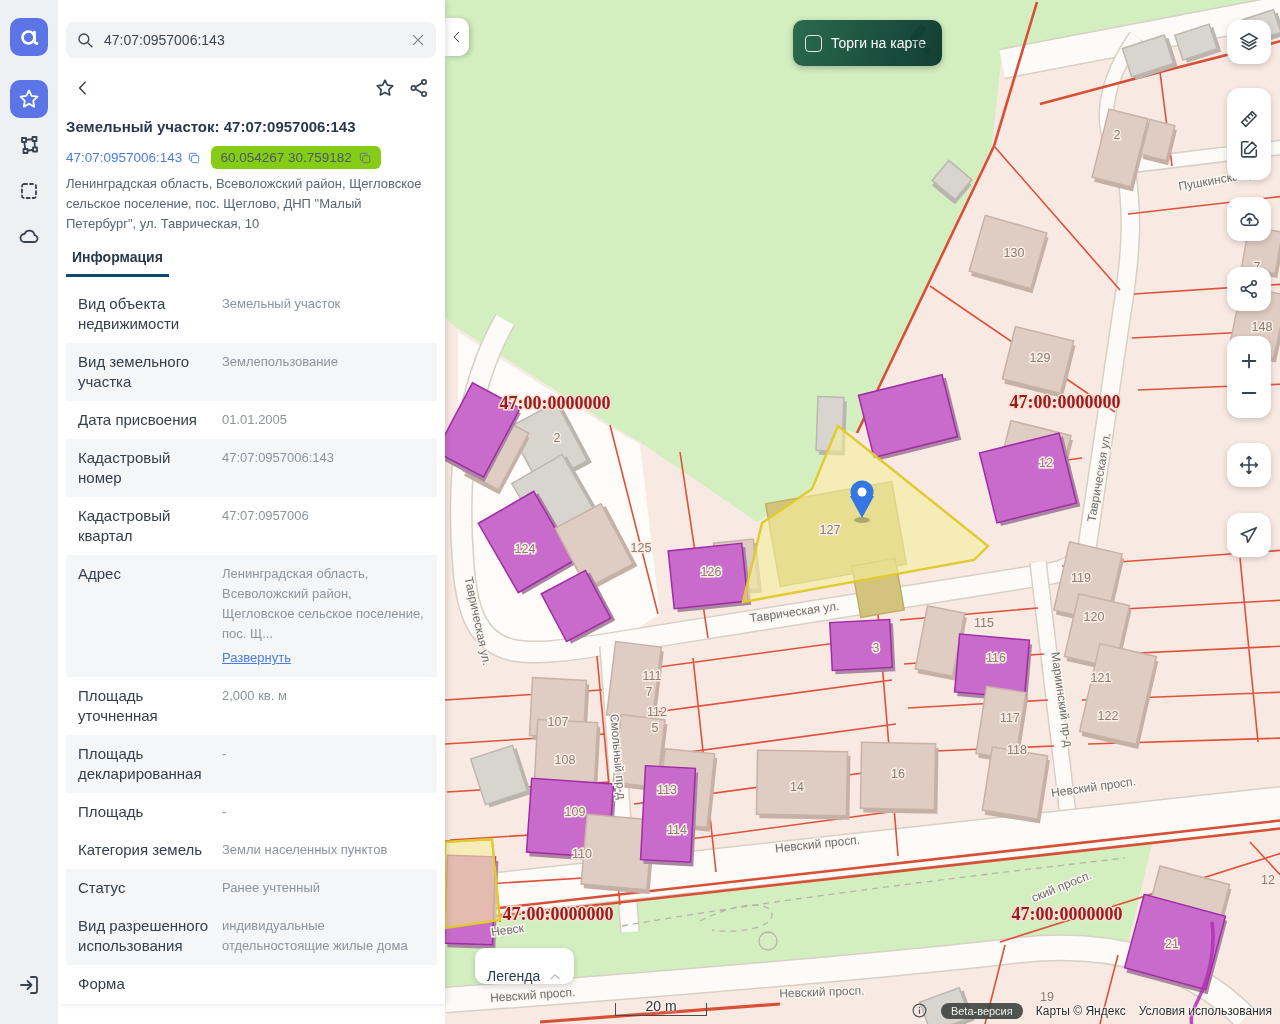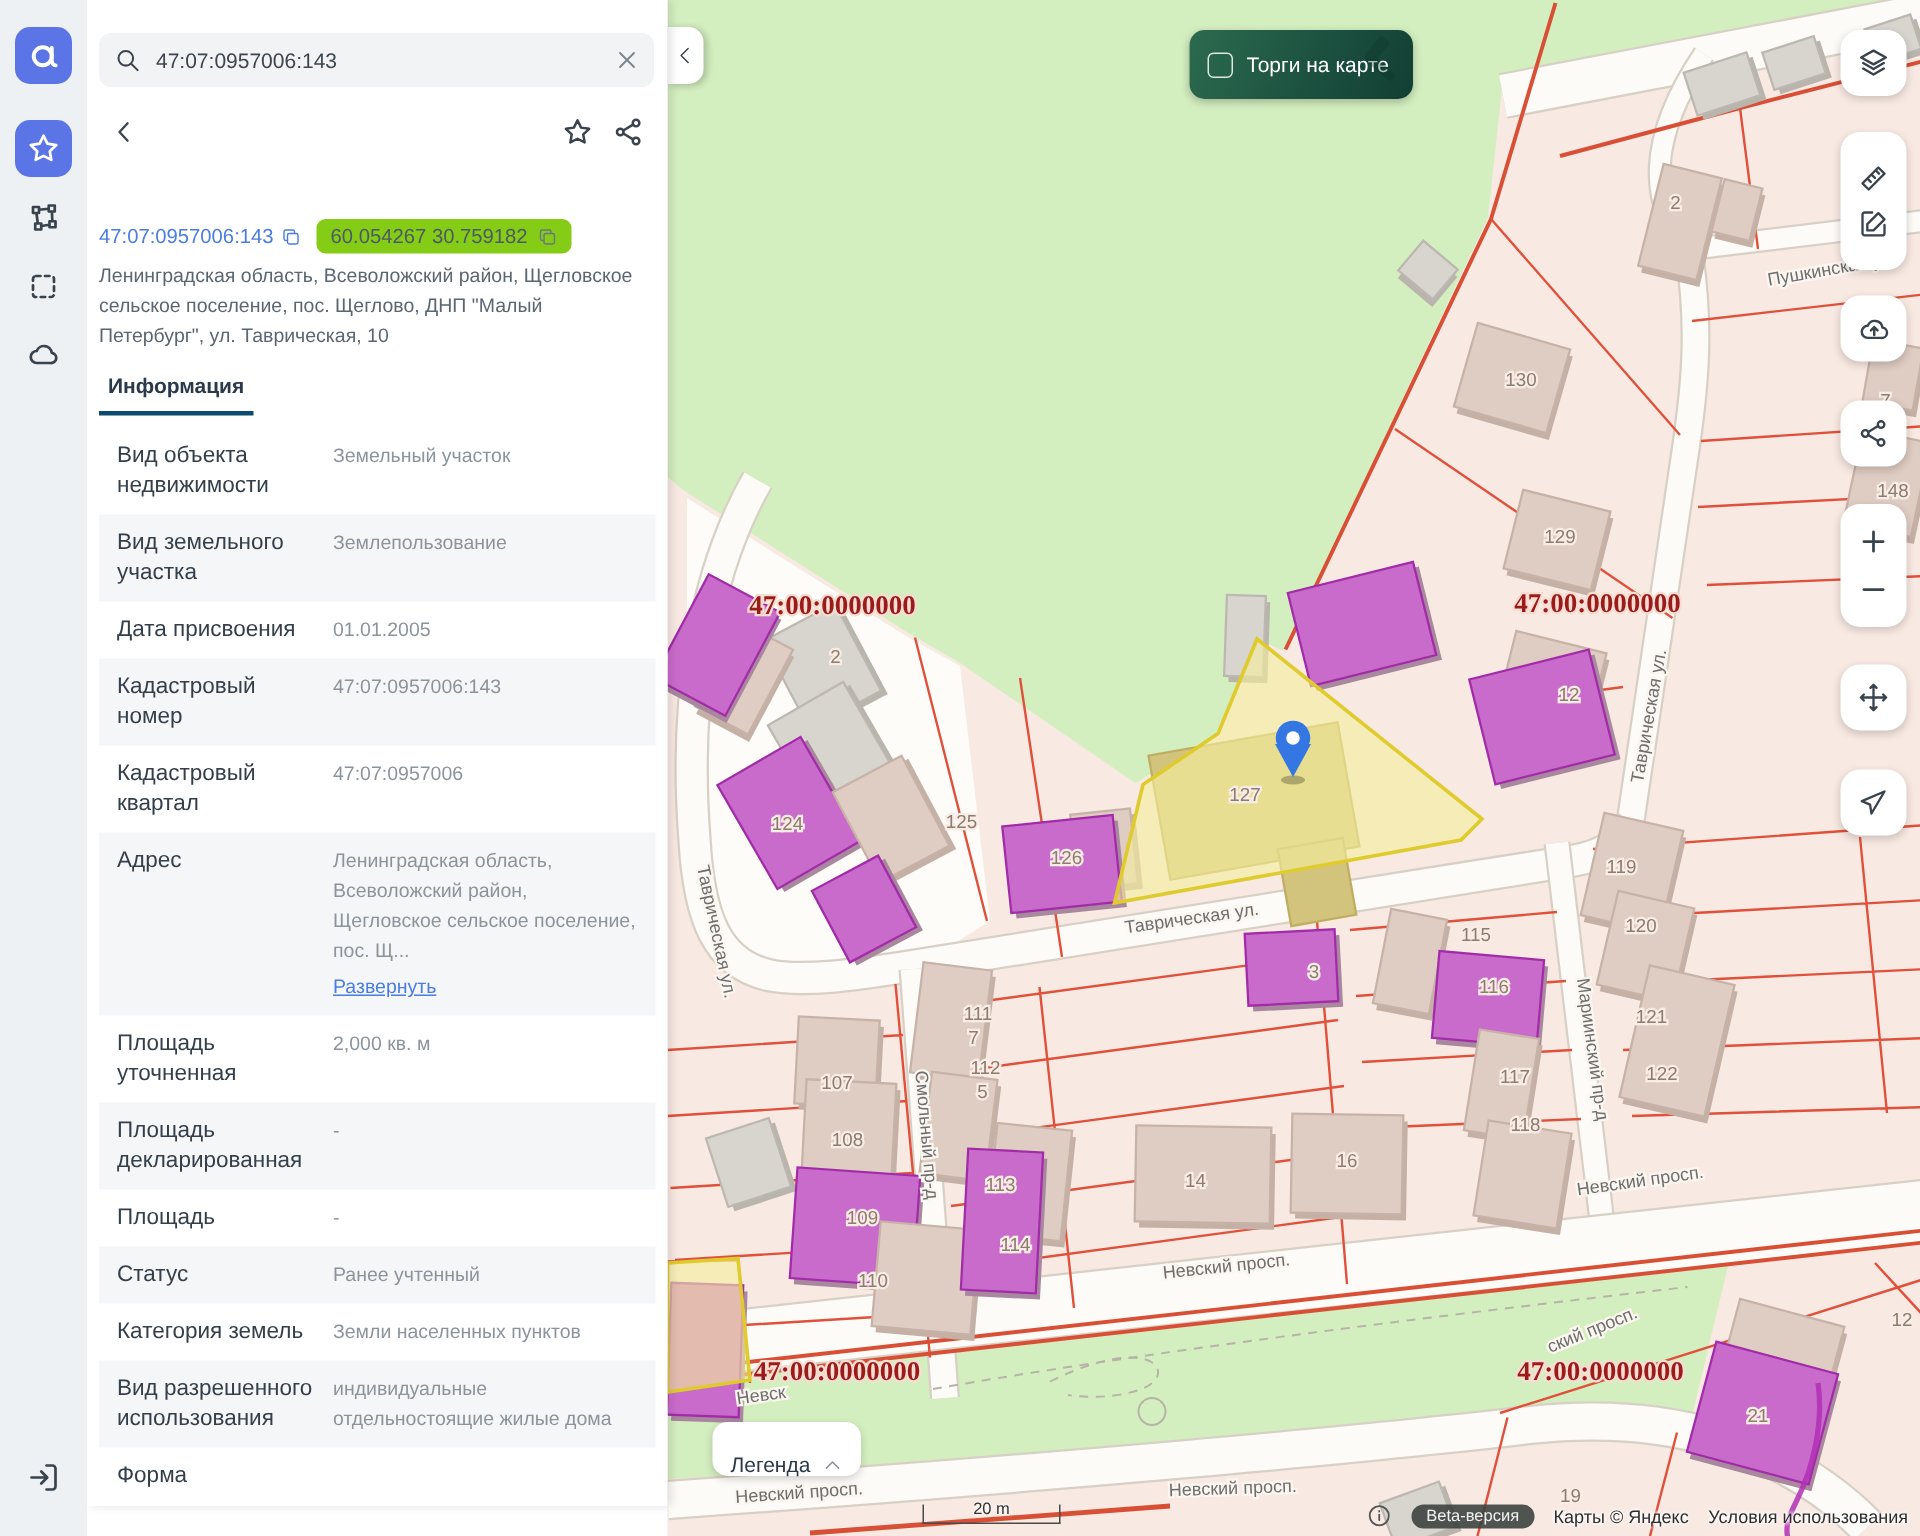--- a/index.html
+++ b/index.html
@@ -63,21 +63,21 @@
     box-shadow:0 2px 6px rgba(0,0,0,.18);display:flex;flex-direction:column;align-items:center;
     justify-content:center;cursor:pointer;}
   .ctrl.single{height:44px;}
   .mico{stroke:#39434e;fill:none;stroke-width:1.7;stroke-linecap:round;stroke-linejoin:round;}
   .legend{position:absolute;left:30px;bottom:40px;height:36px;background:#fff;border-radius:10px;
     box-shadow:0 2px 6px rgba(0,0,0,.18);display:flex;align-items:flex-end;gap:8px;padding:0 12px;
     font-size:14px;color:#2b3a4a;cursor:pointer;}
   .scalebar{position:absolute;left:170px;bottom:8px;width:90px;height:12px;
     border-left:1.5px solid #4a4a4a;border-right:1.5px solid #4a4a4a;border-bottom:1.5px solid #4a4a4a;
     display:flex;align-items:flex-start;justify-content:center;}
-  .scalebar span{font-size:11px;color:#333;line-height:10px;margin-top:-2px;
+  .scalebar span{font-size:14px;color:#333;line-height:10px;margin-top:-2px;
     text-shadow:0 0 3px #fff,0 0 3px #fff;}
   .attrib{position:absolute;right:8px;bottom:5px;display:flex;align-items:center;gap:13px;}
   .attrib .txt{font-size:12px;color:#2e2e2e;text-shadow:0 0 3px #fff,0 0 3px #fff,0 0 3px #fff;}
   .beta{background:rgba(56,63,60,.88);color:#f2f2f2;font-size:11px;border-radius:9px;padding:2px 10px;}
 </style>
 </head>
 <body>
 
 <div class="rail">
   <div class="logo">
@@ -143,20 +143,21 @@
     </div>
     <div class="icon-btn">
       <svg width="22" height="22" viewBox="0 0 24 24" class="pico">
         <circle cx="6" cy="12" r="2.4"></circle>
           <circle cx="17.5" cy="5.5" r="2.4"></circle>
           <circle cx="17.5" cy="18.5" r="2.4"></circle>
         <path d="M8.2 10.9 L15.3 6.6 M8.2 13.1 L15.3 17.4"></path>
       </svg>
     </div>
   </div>
+  <div class="ptitle">Земельный участок: 47:07:0957006:143</div>
   <div class="chips">
     <span class="chip-link">
       <span>47:07:0957006:143</span>
       <svg width="14" height="14" viewBox="0 0 24 24" class="copy-ic">
         <rect x="8" y="8" width="12" height="12" rx="2"></rect>
           <path d="M16 8 V6 a2 2 0 0 0-2-2 H6 a2 2 0 0 0-2 2 v8 a2 2 0 0 0 2 2 h2"></path>
       </svg>
     </span>
     <span class="chip-gray">
       <span>60.054267 30.759182</span>
@@ -200,27 +201,27 @@
         <div class="row-value">2,000 кв. м</div>
       </div>
       <div class="row alt">
         <div class="row-label">Площадь декларированная</div>
         <div class="row-value">-</div>
       </div>
       <div class="row">
         <div class="row-label">Площадь</div>
         <div class="row-value">-</div>
       </div>
+      <div class="row">
+        <div class="row-label">Категория земель</div>
+        <div class="row-value">Земли населенных пунктов</div>
+      </div>
       <div class="row alt">
         <div class="row-label">Статус</div>
         <div class="row-value">Ранее учтенный</div>
-      </div>
-      <div class="row">
-        <div class="row-label">Категория земель</div>
-        <div class="row-value">Земли населенных пунктов</div>
       </div>
       <div class="row alt">
         <div class="row-label">Вид разрешенного использования</div>
         <div class="row-value">индивидуальные отдельностоящие жилые дома</div>
       </div>
       <div class="row">
         <div class="row-label">Форма</div>
         <div class="row-value"></div>
       </div>
     </div>

